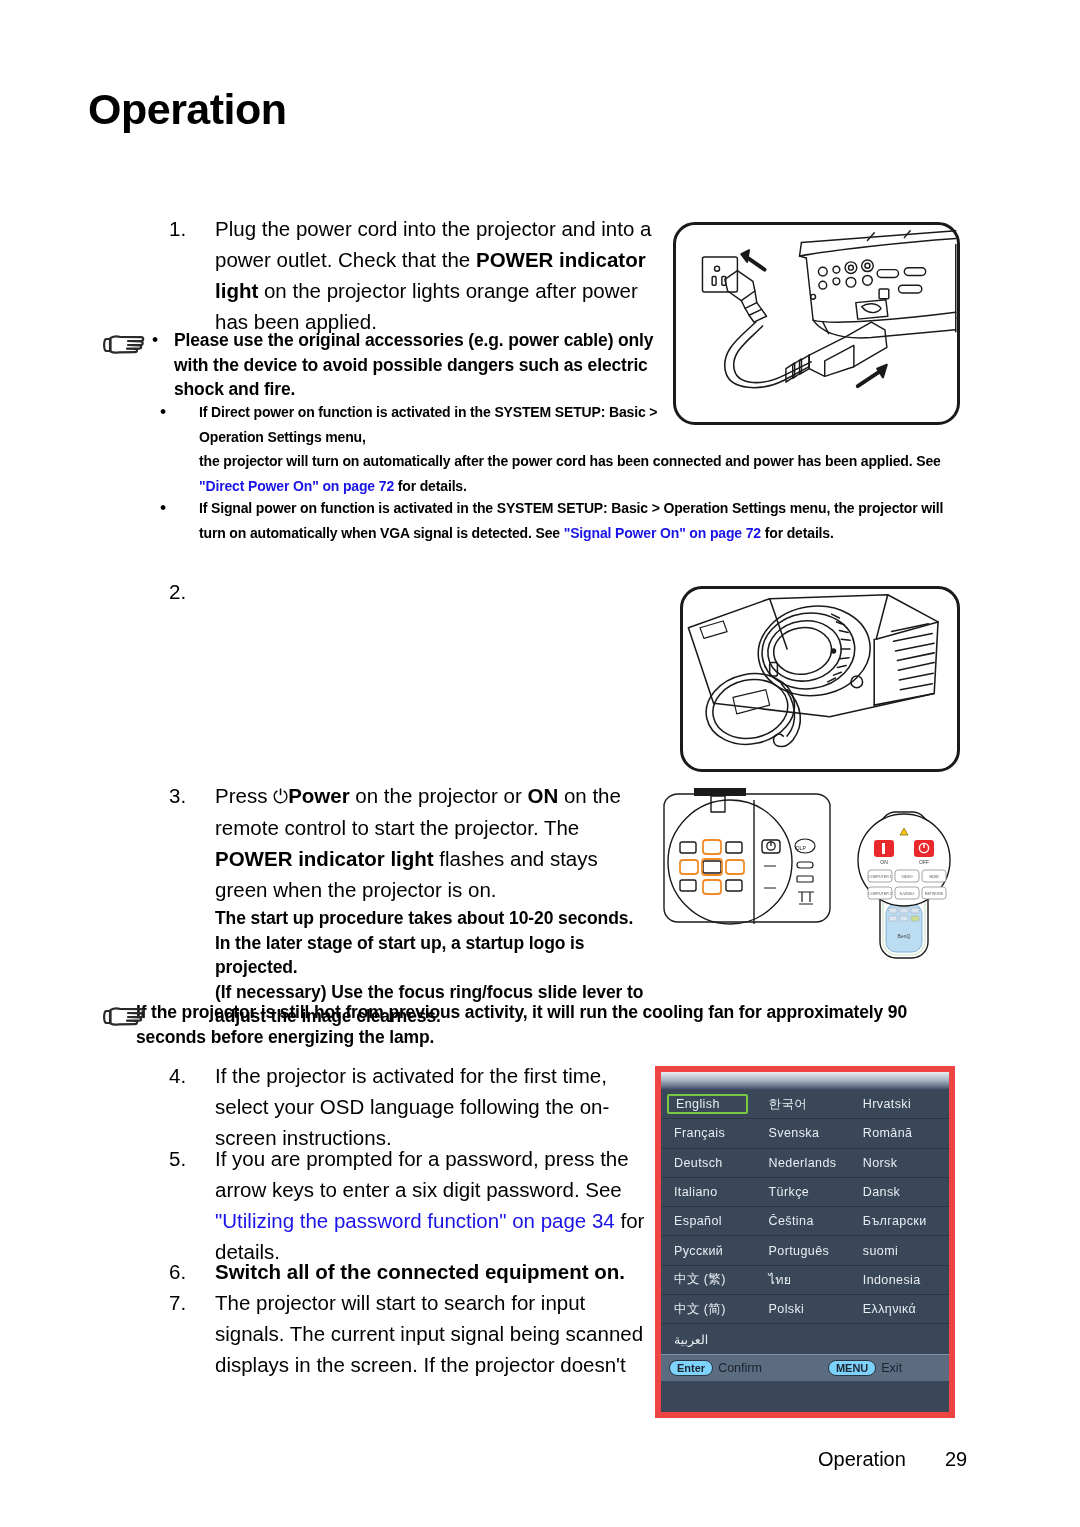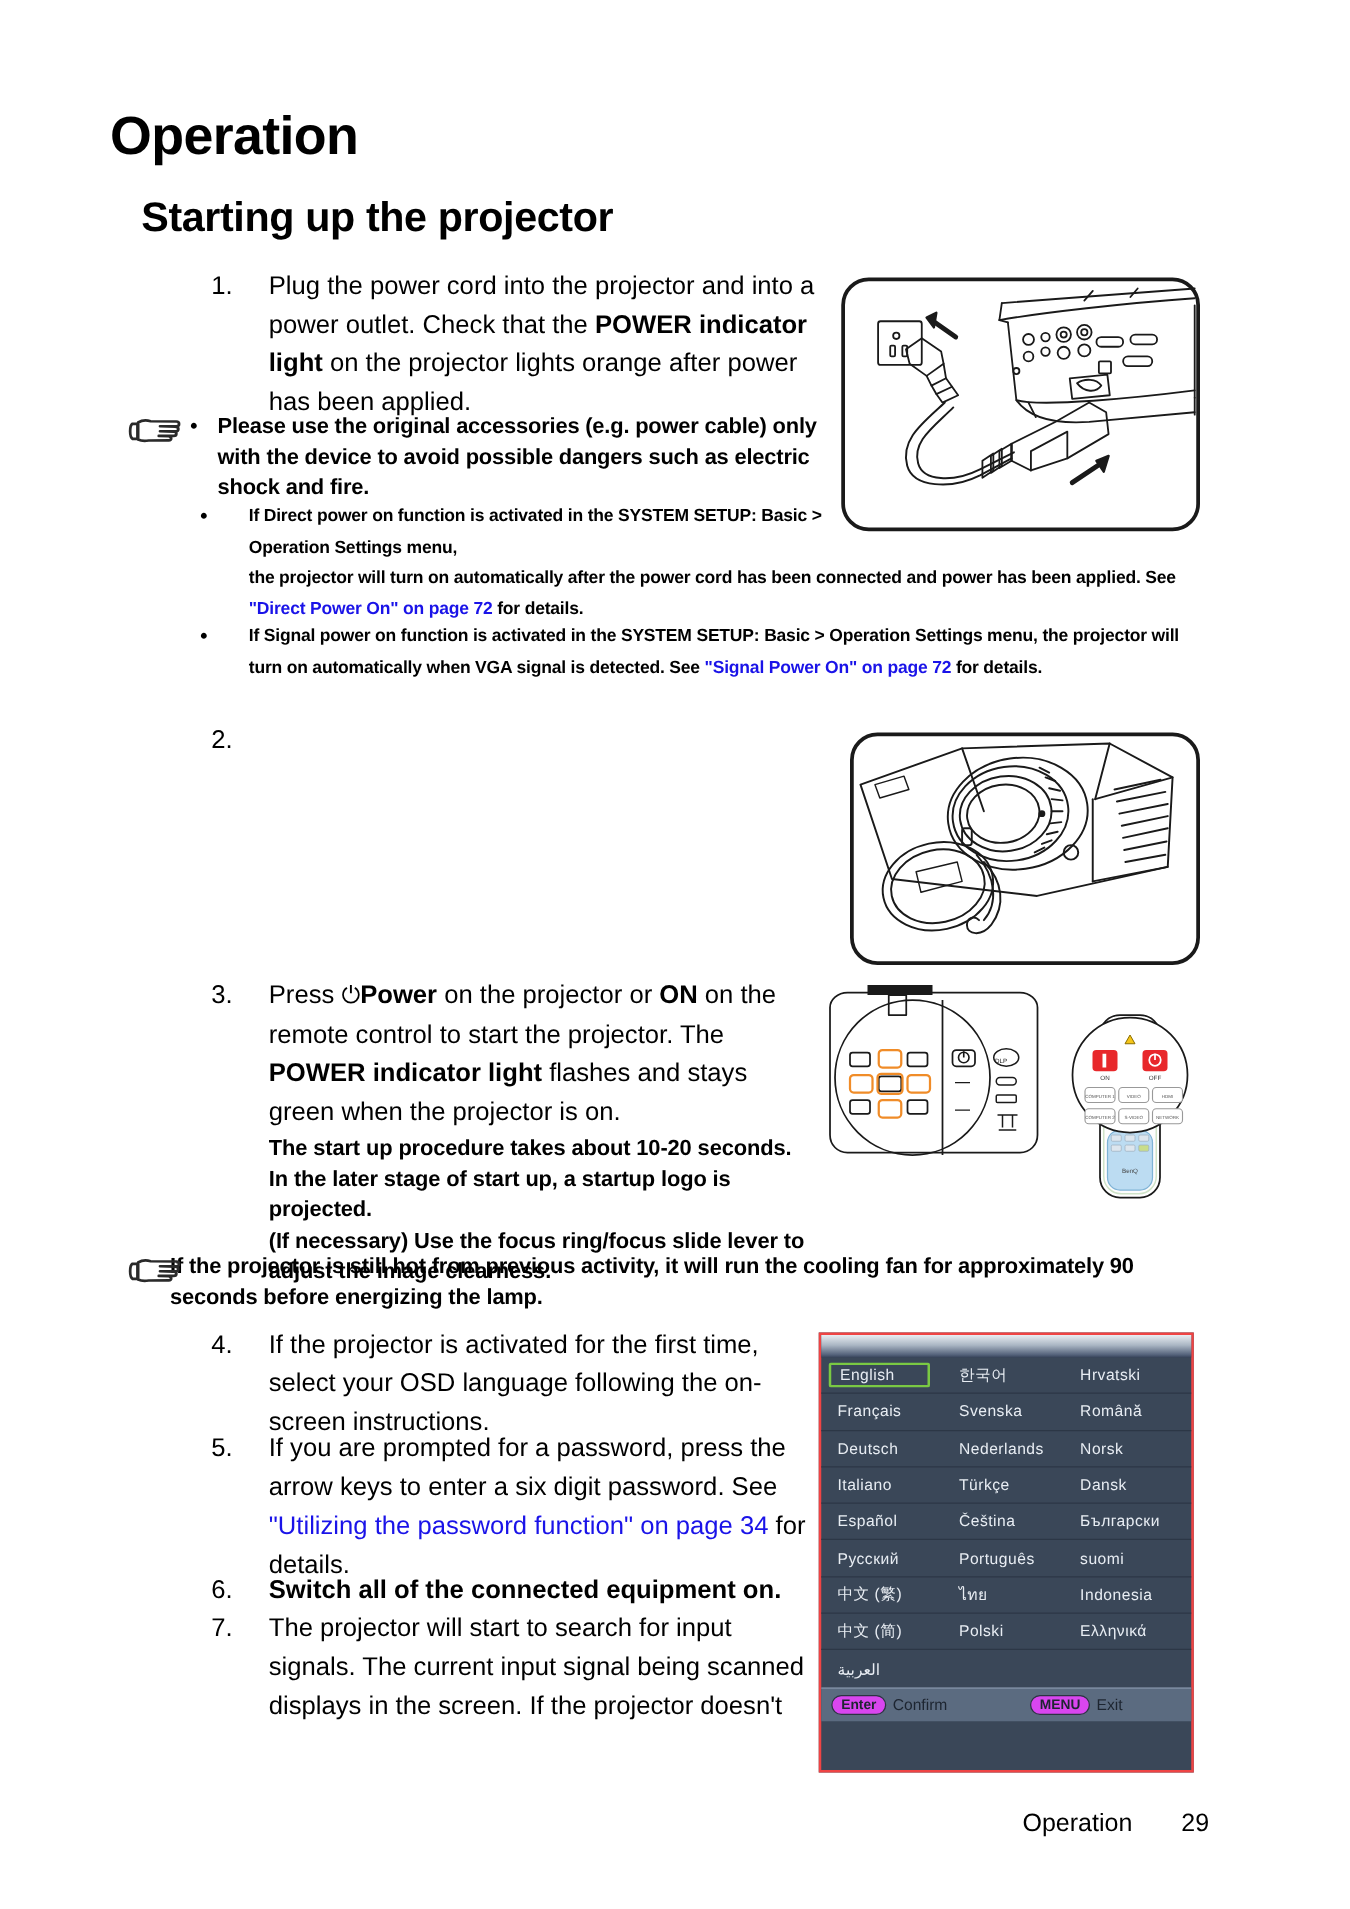--- a/index.html
+++ b/index.html
@@ -55,21 +55,21 @@
   
   .illus{position:absolute;}
   .frame{
     box-sizing:border-box;border:3px solid #1a1a1a;border-radius:22px;
     background:#fff;width:100%;height:100%;
   }
 
   
   .osd{
     position:absolute;left:655px;top:1066px;width:300px;height:352px;
-    background:#3a4758;border:2px solid #ef4444;box-sizing:border-box;
+    background:#3a4758;border:6px solid #ef4444;box-sizing:border-box;
     font-size:12.5px;color:#e8edf3;
   }
   .osd-top{
     height:18px;
     background:linear-gradient(180deg,#e9edf2 0%,#aab6c4 45%,#54627a 88%,#37435a 100%);
   }
   .osd-grid{display:flex;flex-direction:column;}
   .osd-row{
     display:flex;height:29.3px;align-items:center;
     border-bottom:1px solid #2c3746;box-sizing:border-box;
@@ -83,42 +83,41 @@
   .osd-sel{
     display:inline-block;border:2px solid #7ac943;border-radius:2px;
     padding:2px 26px 2px 7px;margin-left:-7px;line-height:1;
   }
   .osd-foot{
     height:26px;background:#5b6b80;border-top:1px solid #8392a6;
     display:flex;align-items:center;font-size:12.5px;color:#1d2530;
   }
   .pill{
     display:inline-block;border:1.5px solid #2b3442;border-radius:9px;
-    padding:1px 7px;font-size:11px;font-weight:bold;background:#d946ef;
+    padding:1px 7px;font-size:11px;font-weight:bold;background:#7dd3fc;
     color:#1d2530;margin:0 5px 0 0;
   }
   .osd-foot .grp{display:flex;align-items:center;}
   .osd-foot .grp.g1{margin-left:8px;}
   .osd-foot .grp.g2{margin-left:66px;}
 
   
   .footer{
     position:absolute;left:0;top:1448px;width:1080px;
     font-size:20px;
   }
   .footer .ft-label{position:absolute;left:818px;top:0;}
   .footer .ft-page{position:absolute;left:945px;top:0;}
 </style>
 </head>
 <body>
 
 <div class="page">
 
   <div class="h-chapter">Operation</div>
-  <div class="h-section">Starting up the projector</div>
 
   <div class="step" style="left:160px;top:213px;width:500px;">
     <div class="num">1.</div>
     <div class="body"><span>Plug the power cord into the projector and into a power outlet. Check that the </span><b>POWER indicator light</b><span> on the projector lights orange after power has been applied.</span></div>
   </div>
 
   <div class="note" style="left:96px;top:328px;width:580px;">
     <div class="hand">
       <svg width="44" height="28" viewBox="0 0 44 28" aria-hidden="true">
         <path d="M4 8 C1.5 9.5 1.5 18.5 4 20 L8 20 L8 8 Z" fill="none" stroke="#2a2a2a" stroke-width="2.2" stroke-linejoin="round"></path>

